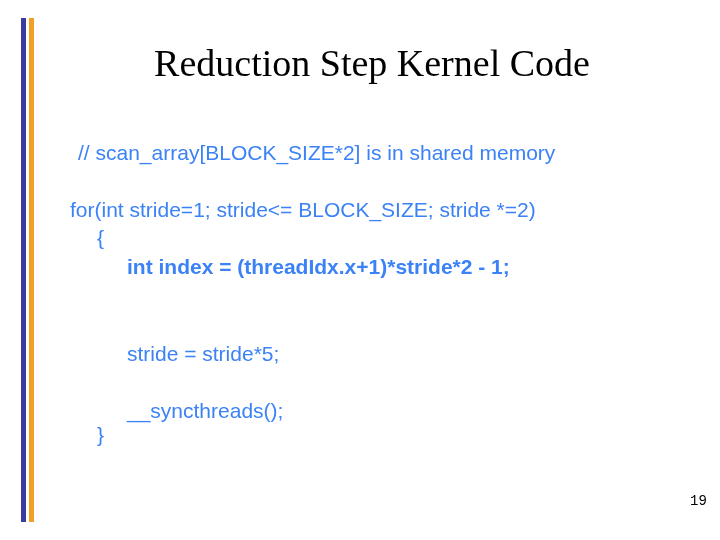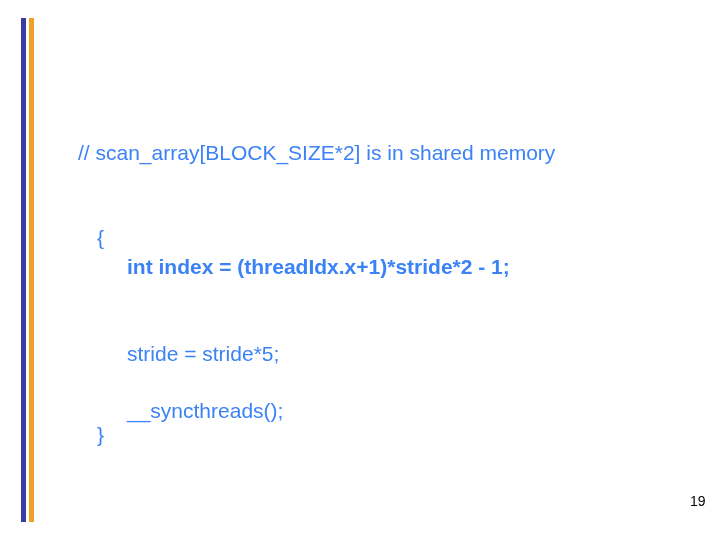--- a/index.html
+++ b/index.html
@@ -51,37 +51,39 @@
   .line-index   { left: 127px; top: 255px; font-weight: bold; }
   .line-if      { left: 127px; top: 284px; }
   .line-scan    { left: 151px; top: 313px; }
   .line-stride  { left: 127px; top: 342px; }
   .line-sync    { left: 127px; top: 399px; }
   .line-close   { left: 97px;  top: 423px; }
   .page-number {
     position: absolute;
     left: 690px;
     top: 493px;
-    font-family: Liberation Sans, sans-serif;
+    font-family: Liberation Mono, monospace;
     font-size: 14px;
     line-height: 16px;
     color: #000000;
   }
 </style>
 </head>
 <body>
 
 <div class="slide">
 
   <div class="stripe stripe-blue"></div>
   <div class="stripe stripe-orange"></div>
 
+  <h1 class="slide-title">Reduction Step Kernel Code</h1>
 
   <div class="code-line line-comment">// scan_array[BLOCK_SIZE*2] is in shared memory</div>
 
+  <div class="code-line line-for">for(int stride=1; stride&lt;= BLOCK_SIZE; stride *=2)</div>
   <div class="code-line line-open">{</div>
   <div class="code-line line-index">int index = (threadIdx.x+1)*stride*2 - 1;</div>
   <div class="code-line line-stride">stride = stride*5;</div>
   <div class="code-line line-sync">__syncthreads();</div>
   <div class="code-line line-close">}</div>
 
   <div class="page-number">19</div>
 
 </div>
 

